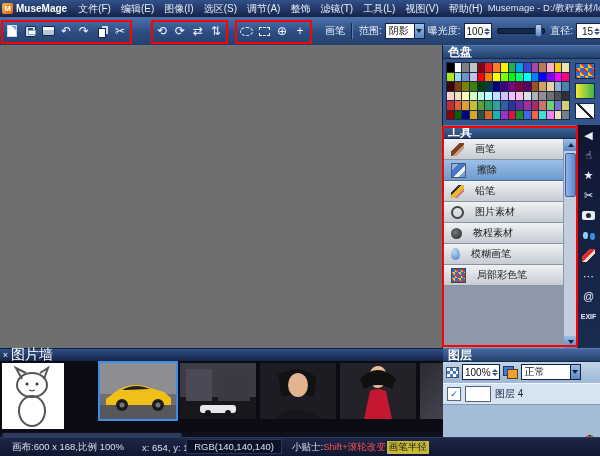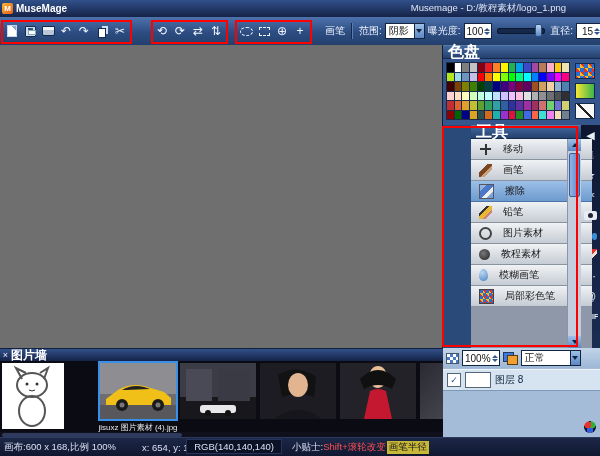--- a/index.html
+++ b/index.html
@@ -52,36 +52,36 @@
   .css-save::before{content:"";position:absolute;left:2px;top:1px;width:5px;height:3px;background:#33507e;}
   .css-save::after{content:"";position:absolute;left:2px;bottom:1px;width:6px;height:3px;background:#fff;border:1px solid #8aa;}
   .css-print{width:13px;height:10px;background:linear-gradient(180deg,#f2f5f9 0 3px,#b8c6d8 3px);border:1px solid #16294c;border-radius:1px 1px 2px 2px;}
   .css-copy{width:8px;height:10px;background:#fff;border:1px solid #16294c;box-shadow:3px -3px 0 -1px #cfe0f2;margin-top:3px;}
   .css-ellipse{width:13px;height:9px;border:1px dashed #f2f6ff;border-radius:50%;}
   .css-rect{width:11px;height:9px;border:1px dashed #f2f6ff;}
   
   .canvas{left:0;top:45px;width:443px;height:303px;background:#6f6f6f;border-right:1px solid #10203c;}
   
   .rightpanel{left:443px;top:45px;width:157px;height:392px;background:#2a4a7a;}
-  .ph{height:14px;background:linear-gradient(180deg,#43689f,#25416e);color:#fff;font-size:16px;font-weight:bold;
+  .ph{height:14px;background:linear-gradient(180deg,#43689f,#25416e);color:#fff;font-size:12px;font-weight:bold;
     display:flex;align-items:center;padding-left:5px;border-top:1px solid #587aa8;border-bottom:1px solid #132a4c;box-sizing:border-box;}
   .cp-header{left:0;top:0;width:157px;}
   .cp-body{left:0;top:14px;width:157px;height:66px;background:#35568c;display:flex;}
   .palette-grid{margin:3px 2px 3px 3px;display:grid;grid-template-columns:repeat(16,1fr);grid-auto-rows:1fr;
     gap:1px;width:124px;height:58px;background:#1a2a48;padding:1px;box-sizing:border-box;}
   .sw{display:block;}
   .side-icons{width:26px;display:flex;flex-direction:column;align-items:center;gap:4px;padding-top:4px;}
   .side-btn{width:18px;height:14px;border:1px solid #142a4c;}
   .ic-swgrid{background-color:#2a6fd0;
     background-image:linear-gradient(45deg,#e03030 25%,transparent 25% 75%,#e03030 75%),linear-gradient(45deg,#f0c020 25%,transparent 25% 75%,#f0c020 75%);
     background-size:8px 8px;background-position:0 0,4px 4px;}
   .ic-grad{background:linear-gradient(90deg,#f7e733,#3ab54a);}
   .ic-curve{background:#f8f8f8 linear-gradient(45deg,transparent 44%,#222 44% 56%,transparent 56%);}
   
-  .tools-region{left:0;top:80px;width:157px;height:223px;display:flex;padding-left:28px;}
+  .tools-region{left:0;top:80px;width:157px;height:223px;display:flex;}
   .tools-left{width:134px;position:relative;}
   .tp-header{height:14px;}
   .tools-list{position:absolute;left:0;top:14px;width:121px;bottom:0;overflow:hidden;background:#8e98a8;}
   .tool-row{height:20px;border-bottom:1px solid #8a93a0;background:linear-gradient(180deg,#f0f2f4,#c6ccd4);
     display:flex;align-items:center;gap:11px;padding-left:8px;font-size:10px;color:#1a1a1a;white-space:nowrap;}
   .tool-row.sel{background:linear-gradient(180deg,#9cc0e8,#6d9ace);border-bottom-color:#4a72a8;}
   .ti{width:13px;height:13px;display:inline-block;flex:none;}
   .ti-move{background:linear-gradient(#333,#333) center/11px 2px no-repeat,linear-gradient(#333,#333) center/2px 11px no-repeat;}
   .ti-brush{background:linear-gradient(135deg,transparent 32%,#7a4520 32% 54%,#c8a080 54% 70%,transparent 70%);}
   .ti-pencil{background:linear-gradient(135deg,transparent 28%,#333 28% 40%,#e8b830 40% 64%,#d08080 64% 76%,transparent 76%);}
@@ -133,57 +133,69 @@
   .ly-name{font-size:10px;color:#10203c;}
   .ly-empty{position:relative;height:46px;}
   .ic-rgbball{position:absolute;right:4px;bottom:4px;width:12px;height:12px;border-radius:50%;
     background:radial-gradient(circle at 32% 32%,#e83030 0 30%,transparent 32%),
                radial-gradient(circle at 68% 32%,#30b030 0 30%,transparent 32%),
                radial-gradient(circle at 50% 70%,#3060e0 0 32%,transparent 34%),#0c1430;}
   
   .imagewall{left:0;top:348px;width:443px;height:89px;background:#0b0b14;border-top:1px solid #10203c;}
   .iw-header{height:12px;background:linear-gradient(180deg,#31508a,#152348);display:flex;align-items:center;color:#fff;}
   .iw-close{width:11px;font-size:9px;text-align:center;color:#e8eef8;}
-  .iw-title{font-size:12px;font-weight:bold;}
+  .iw-title{font-size:14px;font-weight:normal;}
   .iw-body{position:relative;height:77px;}
   .thumb{position:absolute;top:2px;overflow:hidden;background:#222;}
   .t-cat{left:2px;width:62px;height:66px;background:#fff;}
   .t-lambo{left:100px;width:76px;height:56px;background:linear-gradient(180deg,#8e8e92 0 55%,#6e6e72 55% 75%,#58585c 75%);}
   .thumb.sel{outline:2px solid #3a8fe8;}
   .t-room{left:180px;width:76px;height:56px;background:linear-gradient(180deg,#3c3c46 0 60%,#17171c 60%);}
   .t-p1{left:260px;width:76px;height:56px;background:#1c1c22;}
   .t-p2{left:340px;width:76px;height:56px;background:#222228;}
   .t-part{left:420px;width:23px;height:56px;background:linear-gradient(135deg,#2a2a33,#44444f);}
   .caption{position:absolute;left:88px;top:61px;width:100px;text-align:center;font-size:8px;color:#e8e8e8;white-space:nowrap;}
   .iw-scroll{position:absolute;left:0;bottom:0;width:443px;height:6px;background:#10101c;}
   .iw-scroll-thumb{position:absolute;left:2px;top:1px;width:180px;height:4px;background:#2e3a5e;border-radius:2px;}
   
   .statusbar{left:0;top:437px;width:600px;height:19px;background:linear-gradient(180deg,#1c2747,#101830);
     border-top:1px solid #2a3a60;color:#d8e0f0;font-size:9.5px;}
   .sb-item{position:absolute;top:0;height:19px;display:flex;align-items:center;white-space:nowrap;}
-  .sb-canvas{left:4px;text-align:right;}
+  .sb-canvas{left:12px;text-align:right;}
   .sb-pos{left:142px;}
   .sb-rgb{left:186px;width:96px;background:#0c1226;border:1px solid #27355c;height:15px;top:1px;justify-content:center;box-sizing:border-box;}
   .sb-tip{left:292px;}
   .tip-accent{color:#ff5050;}
   .tip-mid{color:#ff5050;}
   .tip-hl{background:#c8b838;color:#1a1a1a;padding:0 2px;margin-left:1px;}
   
   .redbox{border:2px solid #f00;background:transparent;pointer-events:none;}
   .rb1{left:1px;top:20px;width:131px;height:24px;}
   .rb2{left:151px;top:20px;width:77px;height:24px;}
   .rb3{left:235px;top:20px;width:77px;height:24px;}
   .rb4{left:442px;top:126px;width:136px;height:221px;}
 </style>
 </head>
 <body>
 
 <div class="abs titlebar">
   <span class="logo-badge"></span>
   <span class="app-name">MuseMage</span>
+  <nav class="menus">
+      <span class="menu-item">文件(F)</span>
+      <span class="menu-item">编辑(E)</span>
+      <span class="menu-item">图像(I)</span>
+      <span class="menu-item">选区(S)</span>
+      <span class="menu-item">调节(A)</span>
+      <span class="menu-item">整饰</span>
+      <span class="menu-item">滤镜(T)</span>
+      <span class="menu-item">工具(L)</span>
+      <span class="menu-item">视图(V)</span>
+      <span class="menu-item">帮助(H)</span>
+    </nav>
   <span class="window-title">Musemage - D:/教程素材/logo_1.png</span>
 </div>
 
 <div class="abs toolbar">
   <div class="tb-groups">
       <div class="tb-group g0">
         <span class="tb-btn">
           <span class="shape css-new"></span>
         </span>
         <span class="tb-btn">
@@ -358,24 +370,20 @@
     </div>
   </div>
 
   <div class="abs tools-region">
     <div class="tools-left">
       <div class="ph tp-header">
         <span>工具</span>
       </div>
       <div class="tools-list">
           <div class="tool-row">
-            <span class="ti ti-move"></span>
-            <span class="tool-label">移动</span>
-          </div>
-          <div class="tool-row">
             <span class="ti ti-brush"></span>
             <span class="tool-label">画笔</span>
           </div>
           <div class="tool-row sel">
             <span class="ti ti-eraser"></span>
             <span class="tool-label">擦除</span>
           </div>
           <div class="tool-row">
             <span class="ti ti-pencil"></span>
             <span class="tool-label">铅笔</span>
@@ -417,39 +425,42 @@
         <span class="strip-btn">
           <span class="shape css-brush2"></span>
         </span>
         <span class="strip-btn">⋯</span>
         <span class="strip-btn">@</span>
         <span class="strip-btn exif">EXIF</span>
       </div>
   </div>
 
   <div class="abs layers-region">
+    <div class="ph">
+      <span>图层</span>
+    </div>
     <div class="ly-controls">
       <span class="shape ic-opacity"></span>
       <span class="num-input">
         <span class="val">100%</span>
         <span class="spin">
             <i class="up"></i>
             <i class="dn"></i>
           </span>
       </span>
       <span class="shape ic-blend"></span>
       <span class="dropdown wide">
         <span class="dd-text">正常</span>
         <span class="dd-arrow"></span>
       </span>
     </div>
     <div class="ly-row">
       <span class="ly-check"></span>
       <span class="ly-thumb"></span>
-      <span class="ly-name">图层 8</span>
+      <span class="ly-name">图层 4</span>
     </div>
     <div class="ly-empty">
       <span class="ic-rgbball"></span>
     </div>
   </div>
 </div>
 
 <div class="abs imagewall">
   <div class="iw-header">
     <span class="iw-close">×</span>
@@ -472,21 +483,20 @@
     <div class="thumb t-lambo sel">
       <svg viewBox="0 0 76 56" width="76" height="56">
         <path d="M6 36 L18 27 Q30 20 44 23 L64 29 L71 35 L71 42 L6 42 Z" fill="#f0c018"></path>
         <path d="M22 27 Q32 21 44 24 L50 26 L26 27 Z" fill="#222"></path>
         <circle cx="22" cy="42" r="6" fill="#1a1a1a"></circle>
           <circle cx="58" cy="42" r="6" fill="#1a1a1a"></circle>
         <circle cx="22" cy="42" r="2.5" fill="#777"></circle>
           <circle cx="58" cy="42" r="2.5" fill="#777"></circle>
       </svg>
     </div>
-    <div class="caption">jisuxz 图片素材 (4).jpg</div>
     <div class="thumb t-room">
       <svg viewBox="0 0 76 56" width="76" height="56">
         <rect x="6" y="6" width="26" height="32" fill="#4a4a56"></rect>
           <rect x="38" y="6" width="32" height="32" fill="#3a3a44"></rect>
         <rect x="20" y="42" width="36" height="8" rx="3" fill="#e8e8ea"></rect>
         <circle cx="28" cy="50" r="3" fill="#111"></circle>
           <circle cx="48" cy="50" r="3" fill="#111"></circle>
       </svg>
     </div>
     <div class="thumb t-p1">

